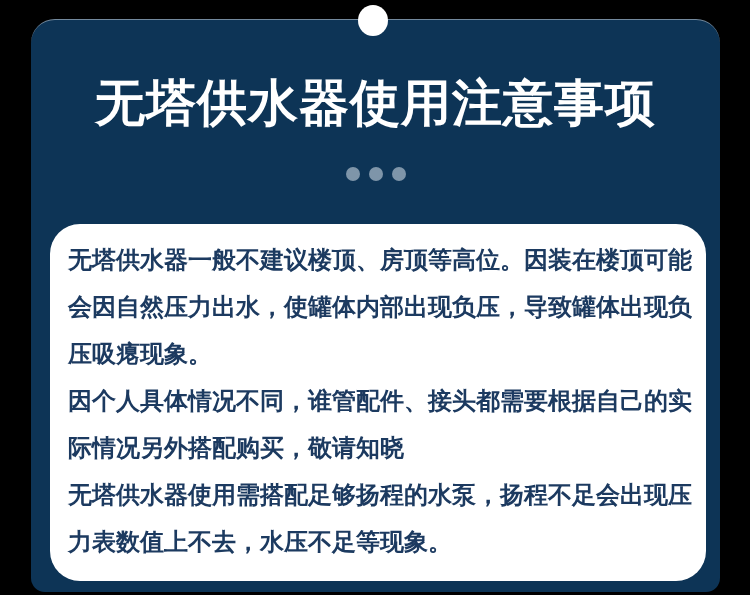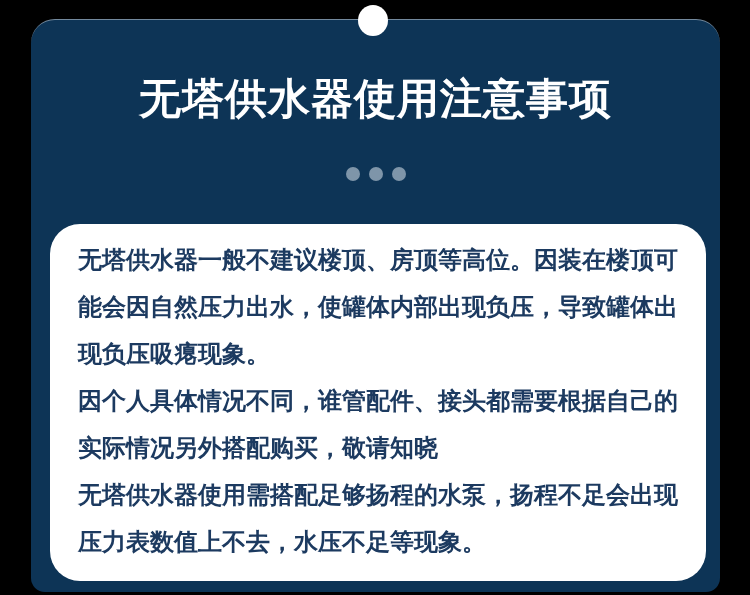--- a/index.html
+++ b/index.html
@@ -40,21 +40,21 @@
     border-radius: 50%;
     z-index: 3;
   }
   .title {
     position: absolute;
     left: 0;
     top: 57px;
     width: 100%;
     text-align: center;
     color: #ffffff;
-    font-size: 42px;
+    font-size: 50px;
     font-weight: 700;
     letter-spacing: 1px;
     line-height: 1.05;
     white-space: nowrap;
   }
   .dots {
     position: absolute;
     left: 0;
     top: 147px;
     width: 100%;
@@ -71,21 +71,21 @@
   
   .card {
     position: absolute;
     left: 19px;
     top: 204px;
     width: 656px;
     height: 357px;
     background: #ffffff;
     border-radius: 30px;
     box-sizing: border-box;
-    padding: 13px 12px 0 28px;
+    padding: 13px 12px 0 18px;
   }
   .card p {
     margin: 0;
     color: #1c3a60;
     font-size: 24px;
     line-height: 47px;
     font-weight: 700;
     word-break: break-all;
     text-align: left;
   }

